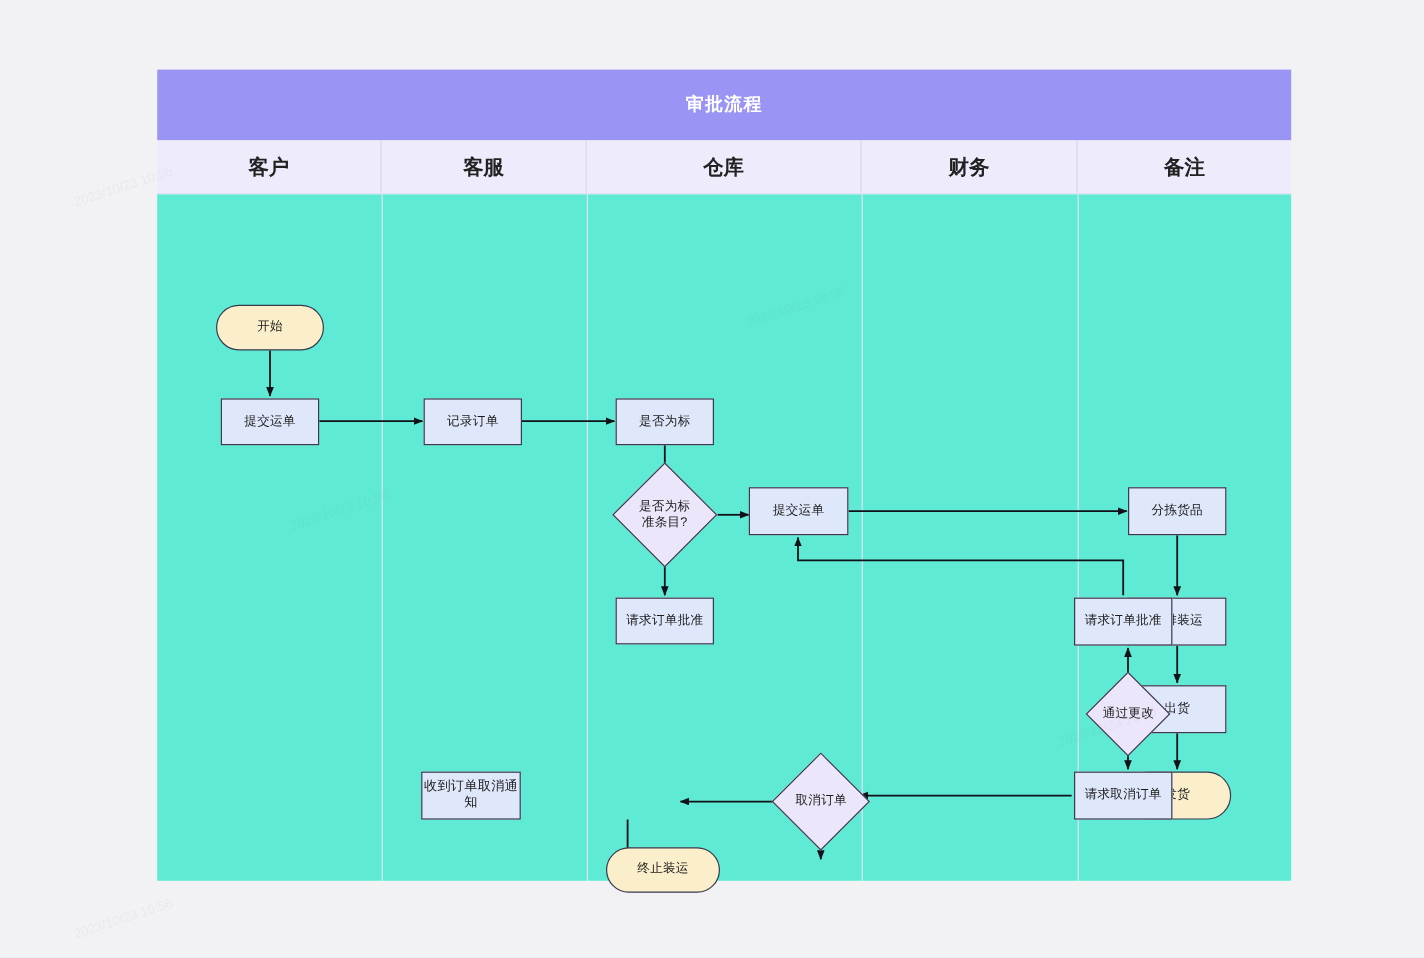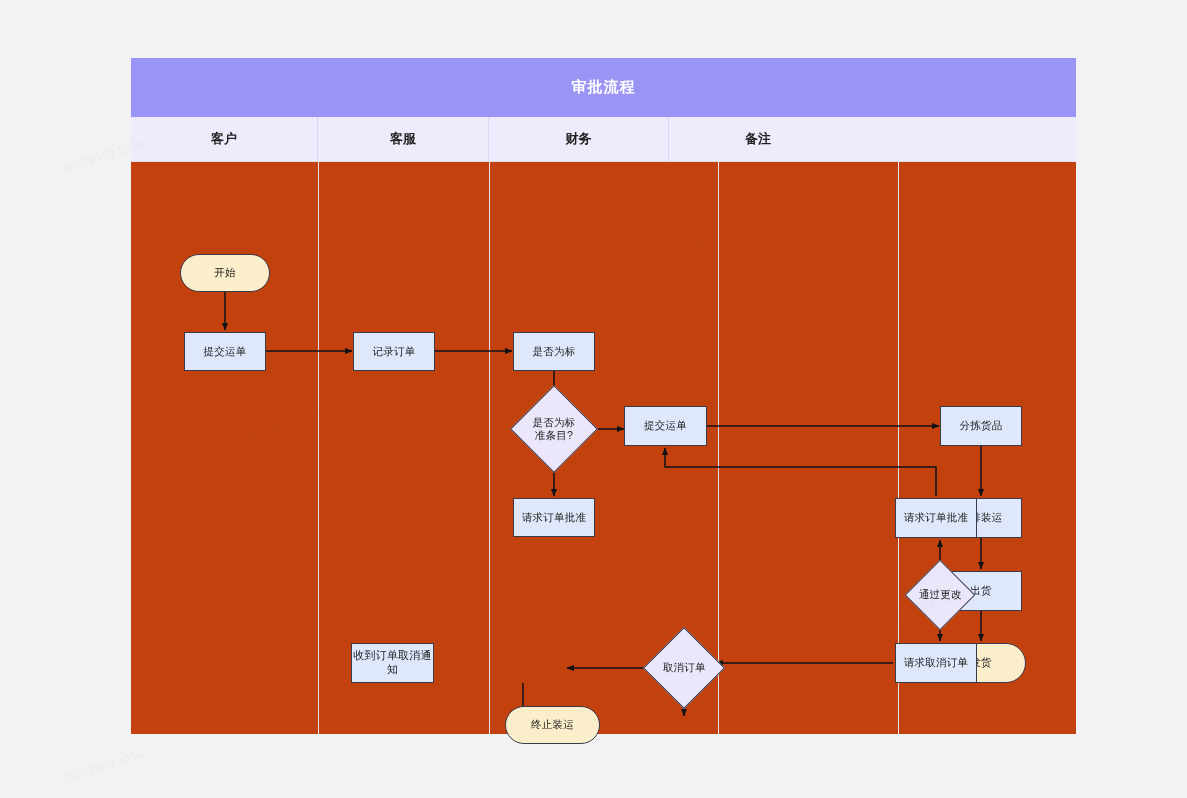--- a/index.html
+++ b/index.html
@@ -50,36 +50,36 @@
     height: 45px;
     background: #eeecfc;
     display: flex;
     box-sizing: border-box;
     border-bottom: 1px solid #dedcf0;
   }
   #lane-header .lane-head {
     display: flex;
     align-items: center;
     justify-content: center;
-    font-size: 13px;
+    font-size: 17px;
     color: #222;
     font-weight: bold;
     box-sizing: border-box;
     border-right: 1px solid #d9d6ee;
     height: 100%;
   }
   #lane-header .lane-head:last-child { border-right: none; }
 
   #canvas {
     position: absolute;
     left: 0;
     top: 104px;
     width: 945px;
     height: 572px;
-    background: #c2410c;
+    background: #5eead4;
   }
   .lane-divider {
     position: absolute;
     top: 0;
     width: 1px;
     height: 572px;
     background: #e4e2ef;
   }
   svg.edges {
     position: absolute;
@@ -141,20 +141,23 @@
     <div id="title-band">
       <span class="title-text">审批流程</span>
     </div>
 
     <div id="lane-header">
       <div class="lane-head" style="width:187px">
         <span>客户</span>
       </div>
       <div class="lane-head" style="width:171px">
         <span>客服</span>
+      </div>
+      <div class="lane-head" style="width:229px">
+        <span>仓库</span>
       </div>
       <div class="lane-head" style="width:180px">
         <span>财务</span>
       </div>
       <div class="lane-head" style="width:178px">
         <span>备注</span>
       </div>
     </div>
 
     <div id="canvas">

